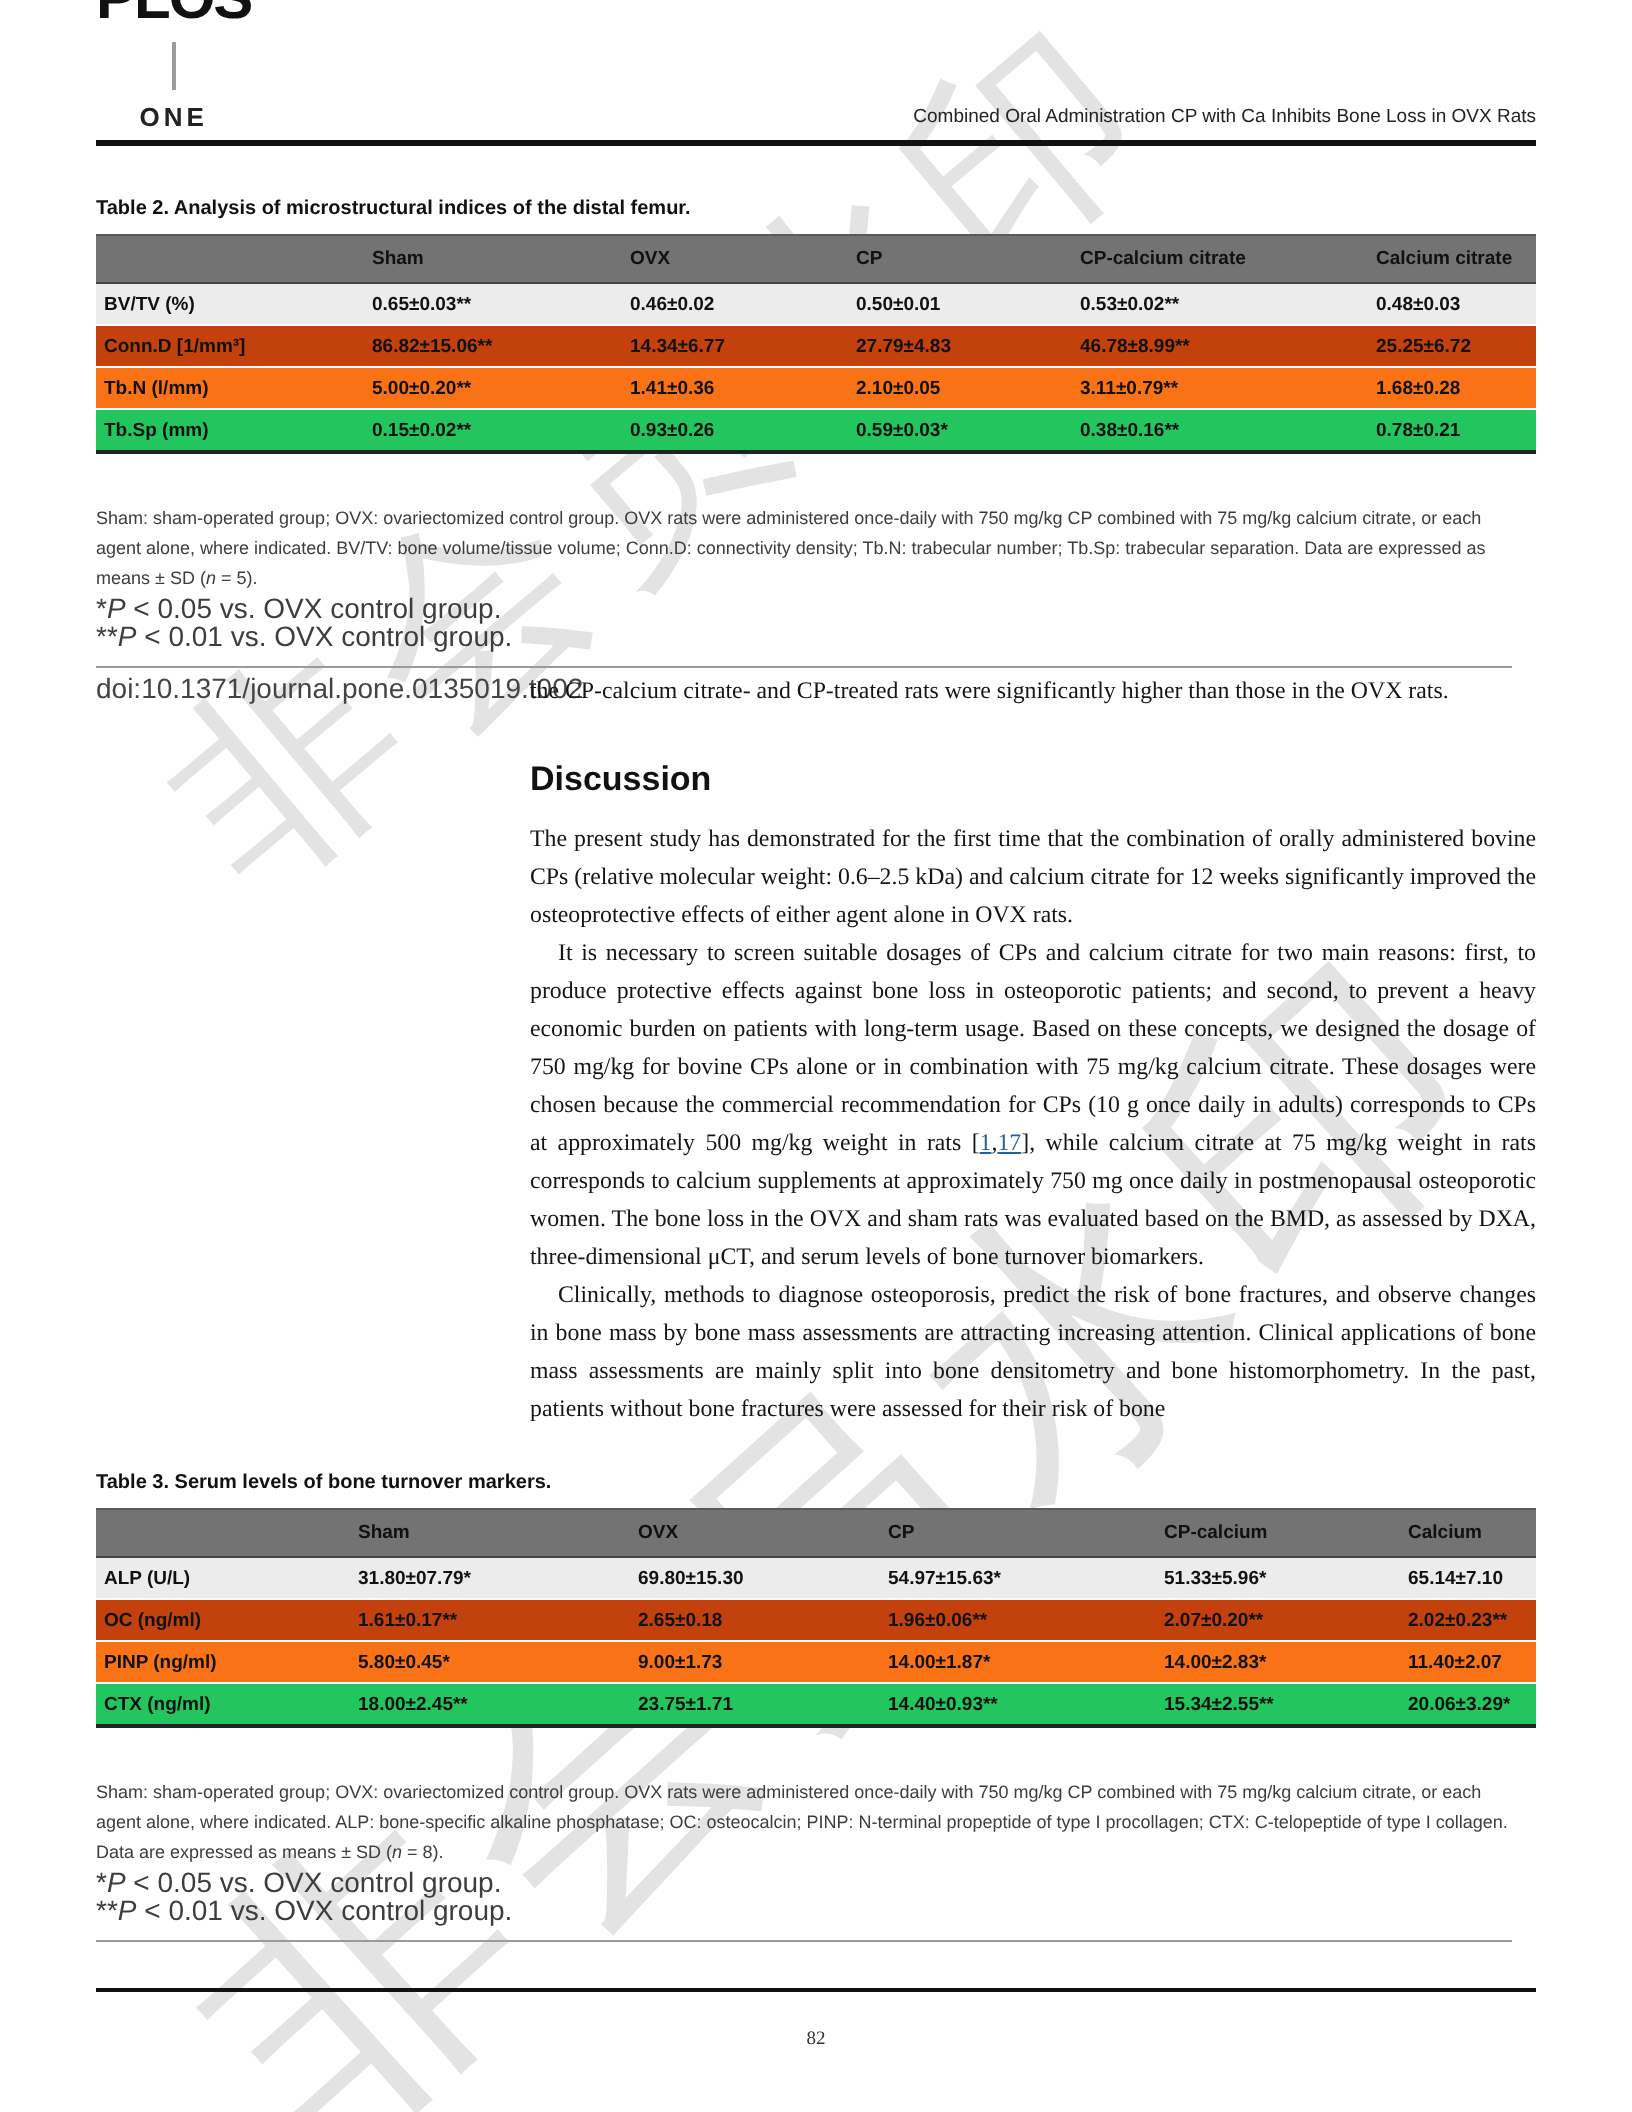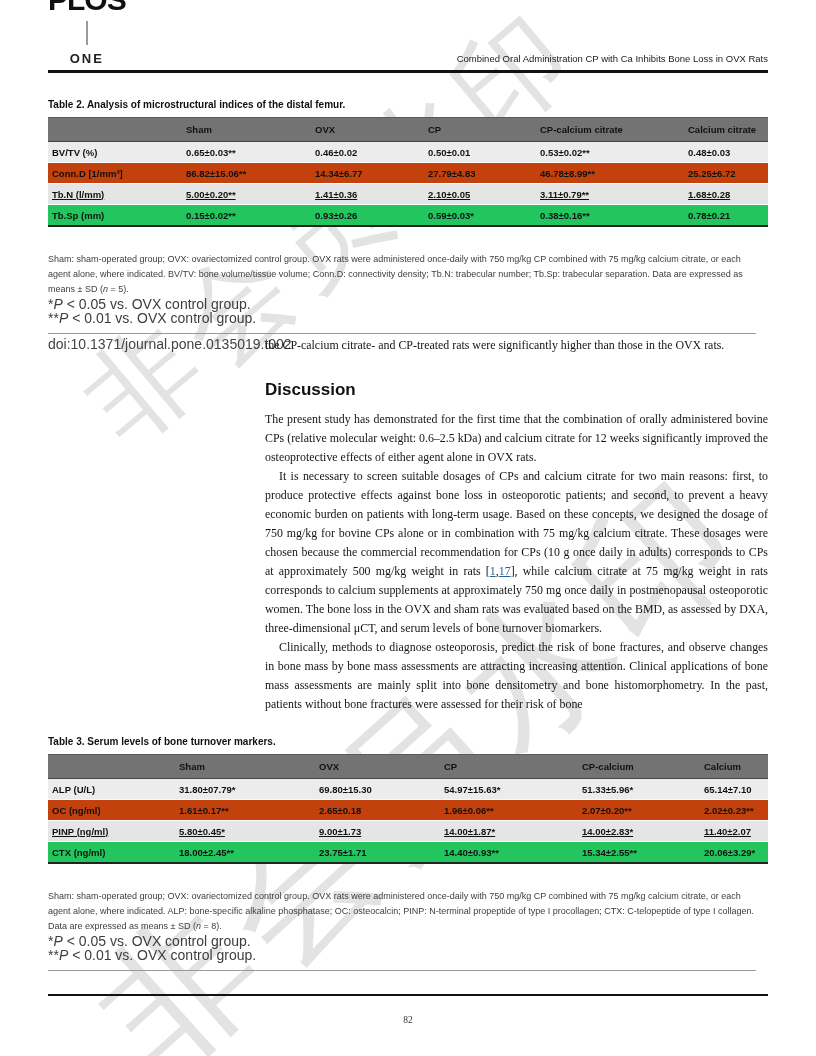--- a/index.html
+++ b/index.html
@@ -32,21 +32,21 @@
   .table3-block { top:736px; }
   .table-title { font-size:10px; font-weight:bold; color:#111; margin-bottom:7px; }
   table { width:100%; border-collapse:collapse; table-layout:fixed;
           border-top:1.4px solid #5a5a5a; border-bottom:2.5px solid #222; }
   thead th { text-align:left; font-size:9.5px; font-weight:bold; color:#111;
              padding:6px 4px; border-bottom:1.5px solid #444; background:#737373; }
   tbody td { text-align:left; font-size:9.5px; font-weight:bold; color:#111;
              padding:4.5px 4px; border-bottom:1px solid #fff; overflow:hidden; }
   tr.r1 td { background:#ececec; }
   tr.r2 td { background:#c2410c; }
-  tr.r3 td { background:#e5e5e5;text-decoration:underline; }
+  tr.r3 td { background:#f97316; }
   tr.r4 td { background:#22c55e; }
   .table-note { margin-top:25px; font-size:9px; line-height:15px; color:#3d3d3d; }
   .table-fn { font-size:14px; line-height:14px; color:#3d3d3d; }
   .it { font-style:italic; }
   .note-rule { margin-top:8px; height:1px; background:#9a9a9a; }
   .table-doi { margin-top:2px; font-size:14px; color:#444; }
 
   
   .body-col { position:absolute; left:265px; width:503px; top:336px;
               font-family:"Liberation Serif", serif; font-size:11.9px;

